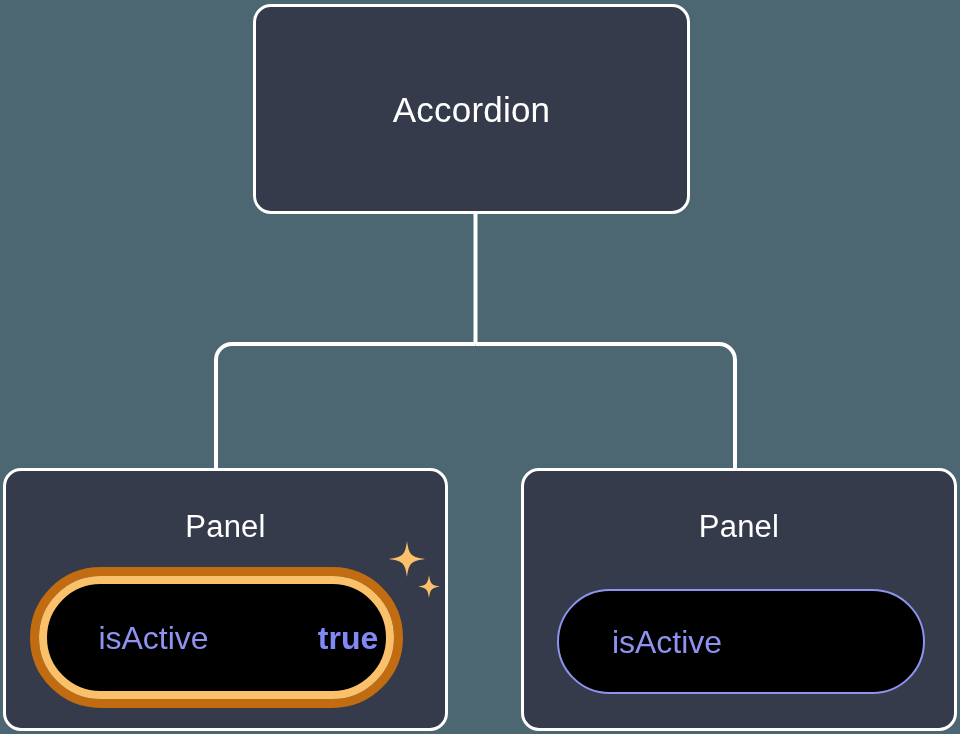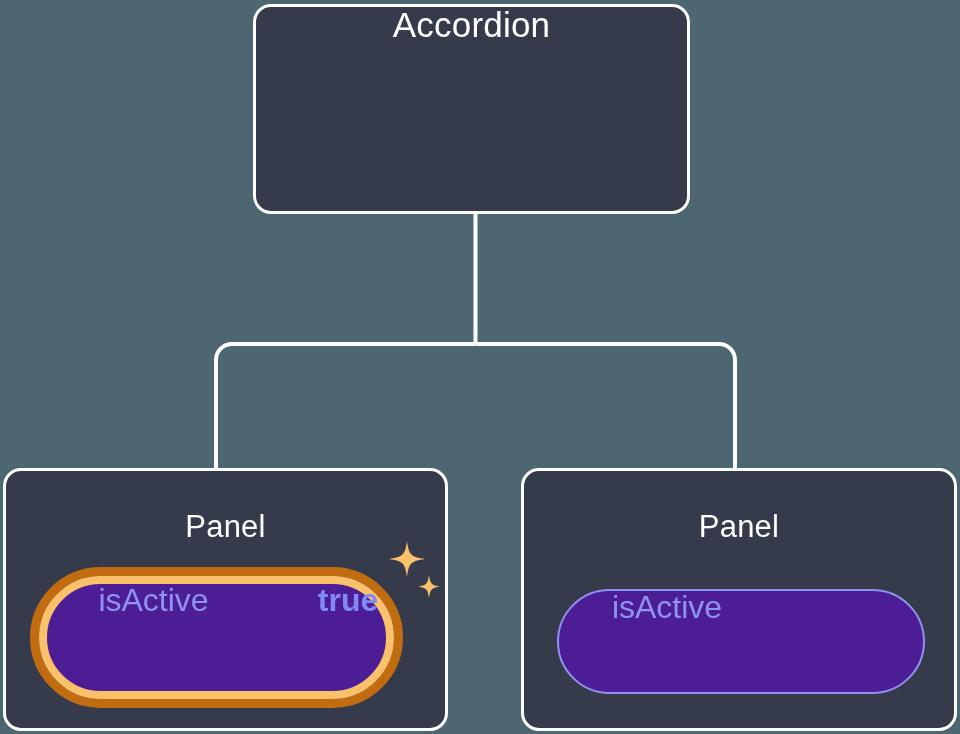--- a/index.html
+++ b/index.html
@@ -52,21 +52,21 @@
     line-height: 1;
     white-space: nowrap;
   }
 
   
   #node-accordion {
     left: 253px;
     top: 4px;
     width: 437px;
     height: 210px;
-    justify-content: flex-start;
+    justify-content: center;
   }
   #node-accordion .node-title { font-size: 35px; }
 
   
   .panel {
     padding-top: 40px;
   }
   #node-panel-left {
     left: 3px;
     top: 468px;
@@ -79,23 +79,23 @@
     width: 436px;
     height: 263px;
   }
   #node-panel-left .node-title  { font-size: 31px; }
   #node-panel-right .node-title { font-size: 31px; }
 
   .pill {
     position: absolute;
     box-sizing: border-box;
     display: flex;
-    align-items: flex-start;
+    align-items: center;
     border-radius: 999px;
-    background: #4c1d95;
+    background: #000000;
   }
 
   .pill-cell {
     display: flex;
     align-items: center;
     justify-content: center;
     white-space: nowrap;
     line-height: 1;
   }
 

